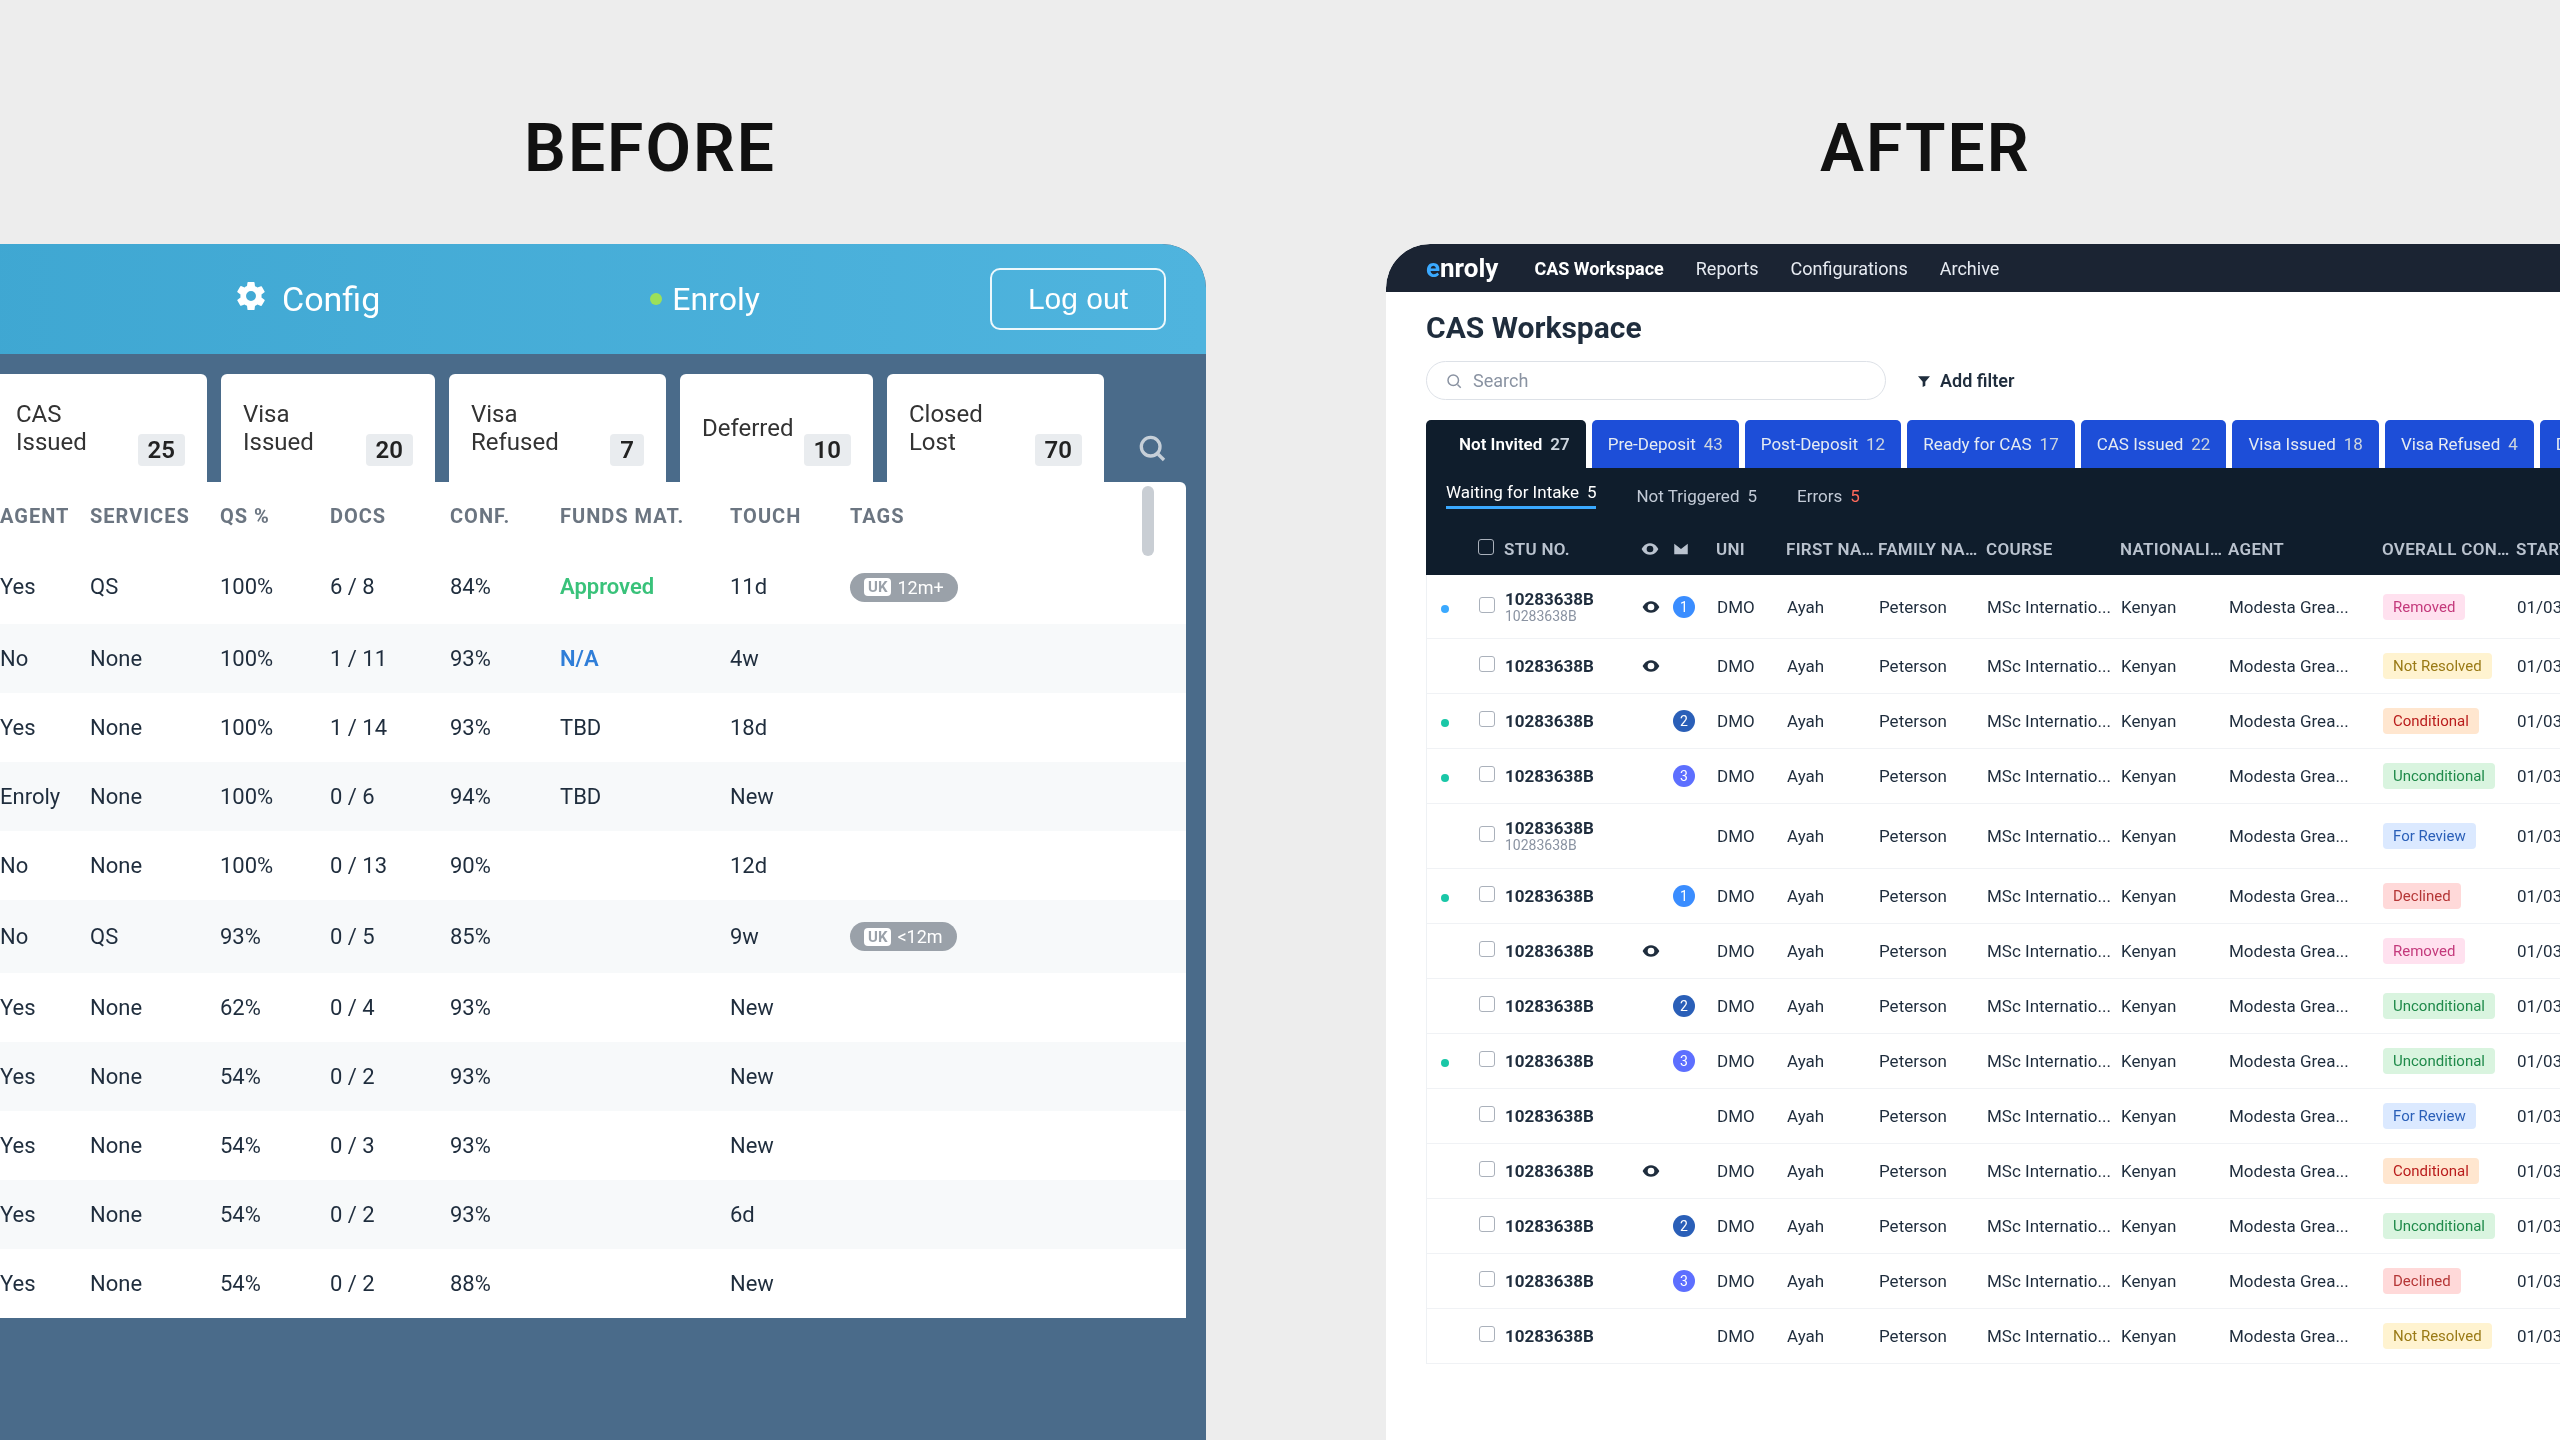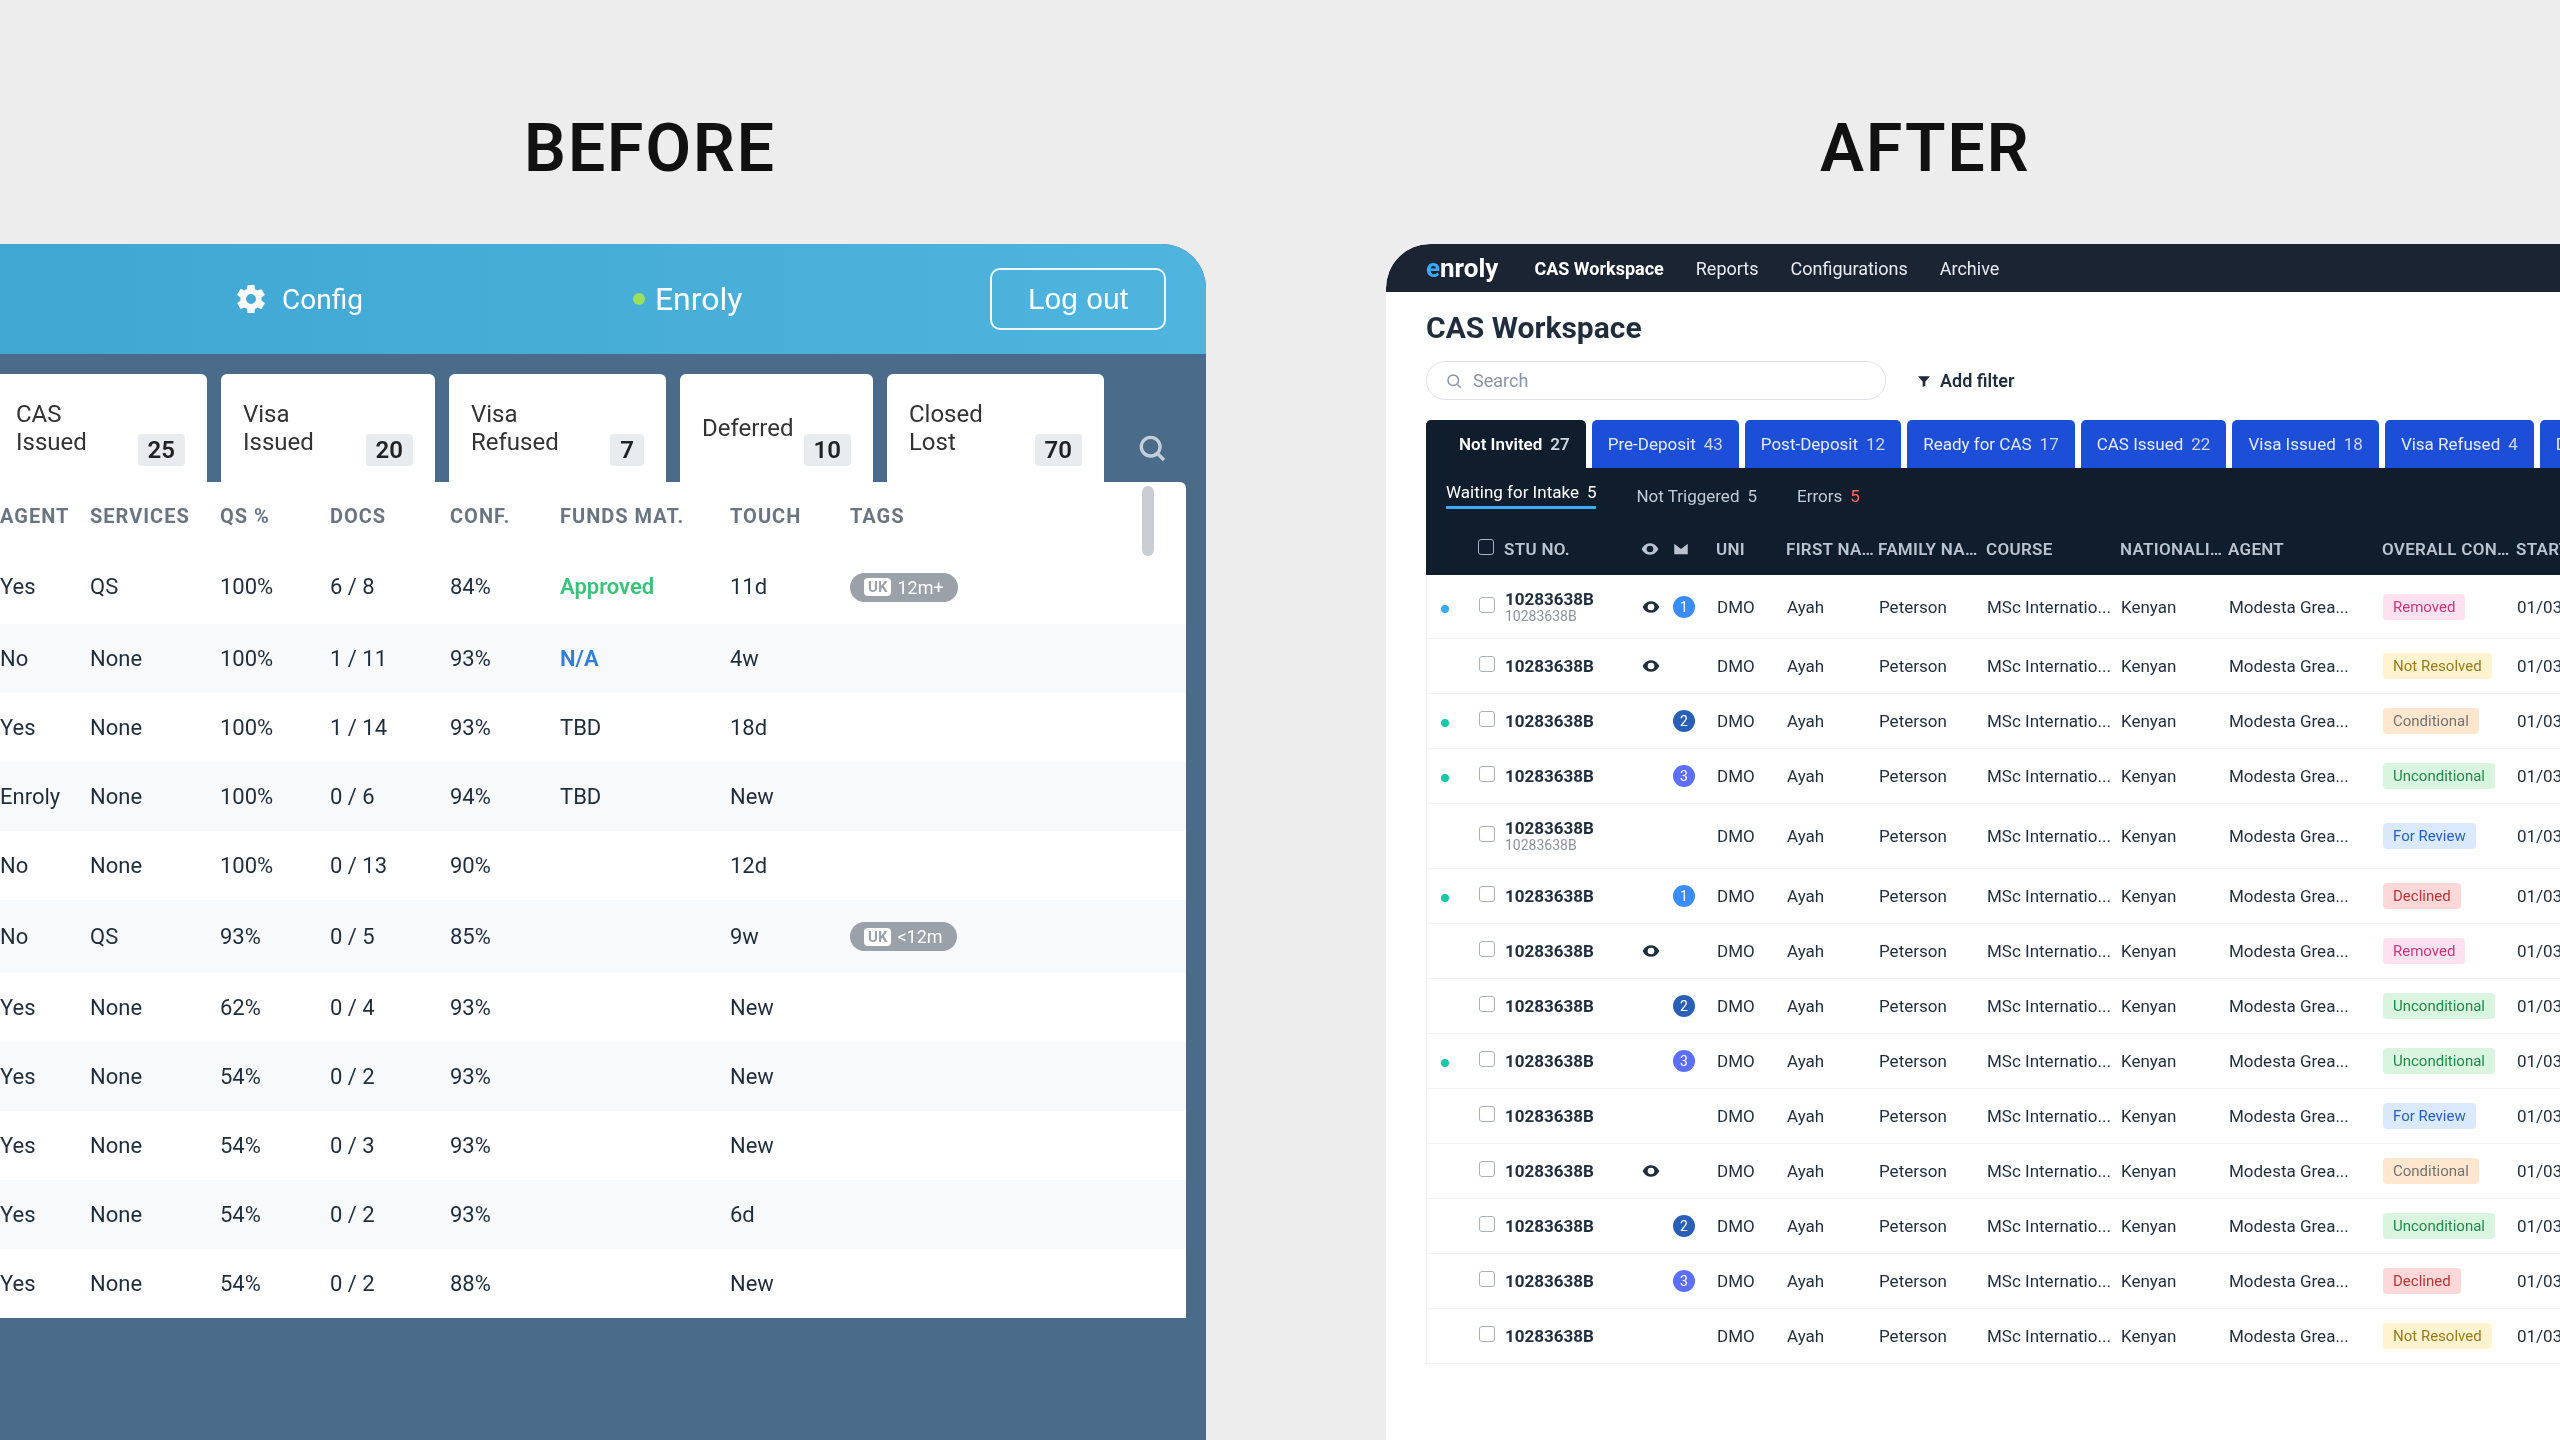--- a/index.html
+++ b/index.html
@@ -9,21 +9,21 @@
   .stage { position: relative; width: 2560px; height: 1440px; }
 
   .hdr-label { position: absolute; font-size: 66px; font-weight: 600; color: #111; letter-spacing: 2px; }
   #label-before { top: 110px; left: 524px; }
   #label-after  { top: 110px; left: 1820px; }
 
   
   .panel { position: absolute; overflow: hidden; }
   .before-panel { top: 244px; left: -26px; width: 1232px; height: 1200px; background: #4A6B8A; border-top-right-radius: 44px; }
   .before-header { height: 110px; background: linear-gradient(90deg,#3FA7D2,#4FB4DE); display: flex; align-items: center; padding: 0 40px; color: #fff; border-top-right-radius: 44px; }
-  .before-header .config { display:flex; align-items:center; gap:14px; font-size:28px; margin-left:220px; }
+  .before-header .config { display:flex; gap:14px; font-size:34px; margin-left:220px; }
   .gear { width:34px; height:34px; display:inline-block; }
   .before-header .brand { display:flex; align-items:center; gap:10px; font-size:32px; margin-left:270px; }
   .brand-dot { width:12px; height:12px; border-radius:50%; background:#9be05a; display:inline-block; }
   .btn-logout { margin-left:auto; border:2px solid rgba(255,255,255,0.9); color:#fff; background:transparent; padding:12px 36px; font-size:30px; border-radius:10px; }
 
   .before-tabs { background:#4A6B8A; padding:20px 20px 0 20px; display:flex; gap:14px; align-items:flex-end; }
   .b-tab { background:#fff; padding:16px 22px; border-top-left-radius:6px; border-top-right-radius:6px; font-size:24px; color:#333; display:flex; align-items:center; gap:10px; }
   .b-tab .chip { background:#e9ecef; padding:2px 10px; border-radius:4px; font-weight:600; color:#222;margin-top:44px; }
   .b-search { margin-left:auto; padding:18px; }
   .mag { width:32px; height:32px; }
@@ -73,21 +73,21 @@
   .a-check { width:16px; height:16px; border:1.5px solid #aab1bb; border-radius:3px; display:inline-block; }
   .a-dot { width:8px; height:8px; border-radius:50%; display:inline-block; }
   .dot-blue { background:#3aa9ff; } .dot-teal { background:#1ac7a7; }
   .eye-icon { width:20px; height:20px; color:#1f2d3d; }
   .num-badge { width:22px; height:22px; border-radius:50%; display:inline-flex; align-items:center; justify-content:center; font-size:14px; color:#fff; }
   .nb-blue{background:#3a8dff;} .nb-navy{background:#2a5fb8;} .nb-indigo{background:#5d6fff;}
   .stu-sub { font-size:14px; color:#8a93a2; line-height:1.1; }
   .cond-pill { padding:4px 10px; border-radius:4px; font-size:15px; display:inline-block; }
   .p-removed{ background:#ffe1ef; color:#c43a7c; }
   .p-notresolved{ background:#fff3d0; color:#9a7a16; }
-  .p-conditional{ background:#ffe6cf; color:#737373; }
+  .p-conditional{ background:#ffe6cf; color:#b91c1c; }
   .p-unconditional{ background:#d9f4df; color:#1f8a4a; }
   .p-forreview{ background:#dbe9ff; color:#2a5fb8; }
   .p-declined{ background:#ffd9d9; color:#b53636; }
 
   svg { display:block; }
 </style>
 </head>
 <body>
 
 <div class="stage">

